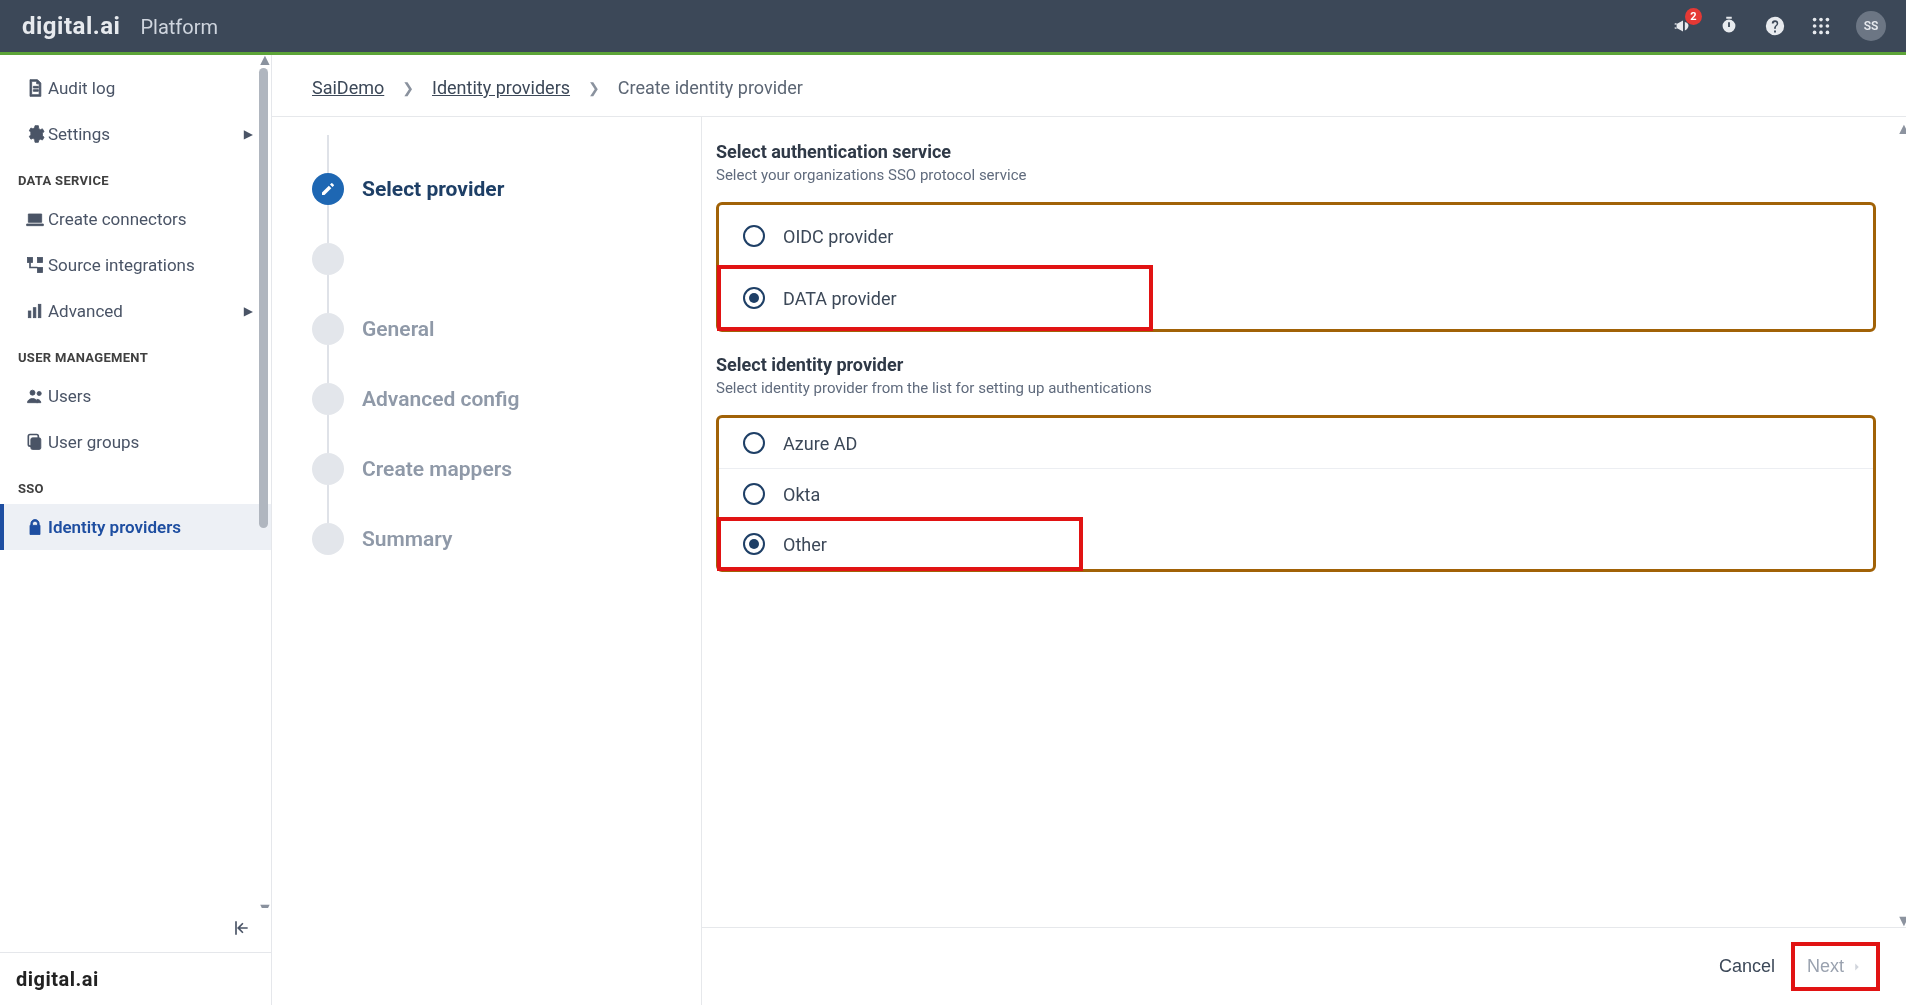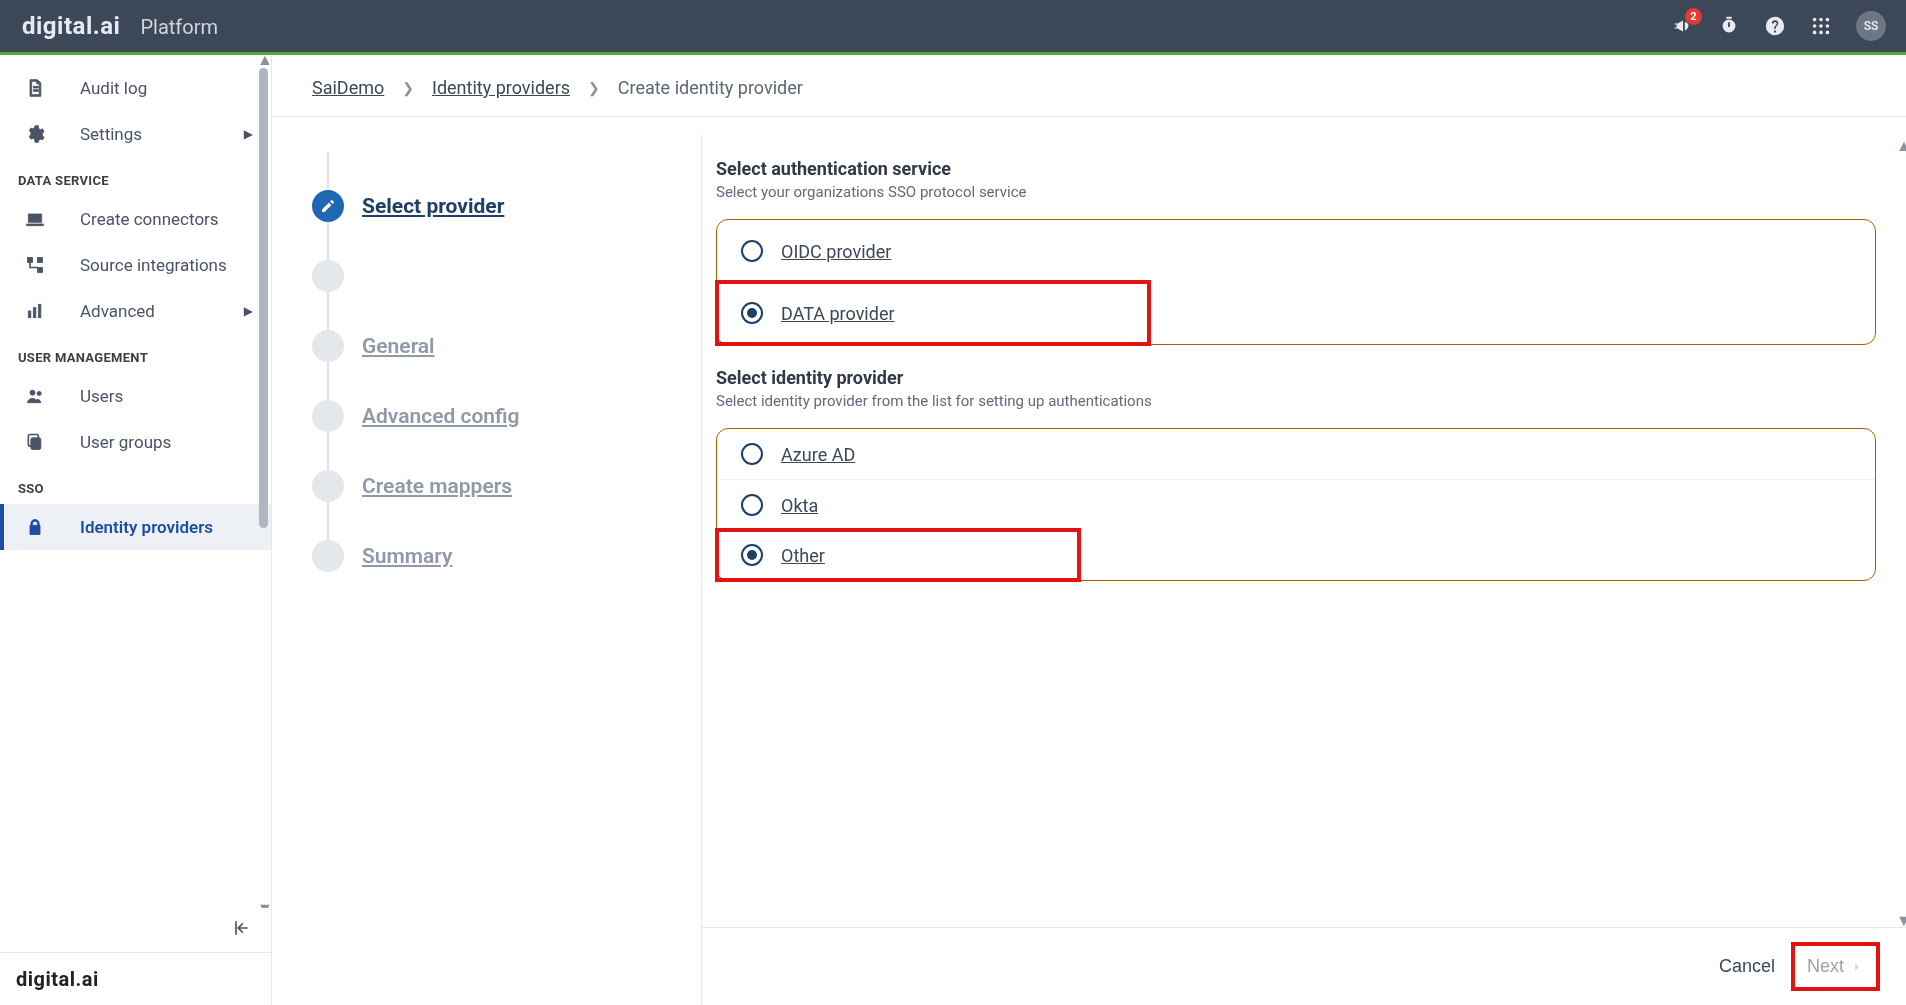--- a/index.html
+++ b/index.html
@@ -45,21 +45,21 @@
     width:272px;
     background:#fff;
     border-right:1px solid #e5e7eb;
     display:flex; flex-direction:column;
     position:relative;
   }
   .sidebar-scroll { flex:1 1 auto; overflow:hidden; position:relative; padding-top:10px; }
   .sidebar ul { list-style:none; }
   .sb-section { font-size:13px; font-weight:700; color:#404040; letter-spacing:.3px; padding:16px 18px 8px; }
   .sb-item {
-    display:flex; align-items:center; gap:34px;
+    display:flex; align-items:center; gap:2px;
     padding:12px 18px 12px 24px;
     font-size:17px; color:#4a5466;
     cursor:pointer;
   }
   .sb-item .sb-icon { width:22px; height:22px; color:#4a5466; display:inline-flex; align-items:center; justify-content:center; }
   .sb-item .sb-icon svg { width:20px; height:20px; fill:currentColor; stroke:currentColor; }
   .sb-item.active {
     background:#edf0f5; color:#1e4ea1; font-weight:600;
     border-left:4px solid #1e4ea1; padding-left:20px;
   }
@@ -79,21 +79,21 @@
   .sb-scrollbar {
     position:absolute; right:3px; top:5px; bottom:5px; width:9px;
     background:transparent; pointer-events:none;
   }
   .sb-thumb { position:absolute; left:0; right:0; top:8px; height:460px; background:#b0b6bf; border-radius:5px; }
   .sb-arrow { position:absolute; left:-2px; width:14px; height:14px; color:#8a929e; }
   .sb-arrow.top { top:-10px; }
   .sb-arrow.bottom { bottom:-10px; }
 
   
-  .main { flex:1 1 auto; background:#fff; min-width:0; display:flex; flex-direction:column; position:relative;gap:17px; }
+  .main { flex:1 1 auto; background:#fff; min-width:0; display:flex; flex-direction:column; position:relative; }
 
   .breadcrumb {
     display:flex; align-items:center; gap:18px;
     padding:22px 40px 18px;
     font-size:18px; color:#3c4858;
     border-bottom:1px solid #e6e8eb;
   }
   .breadcrumb .bc-link { text-decoration:underline; color:#3c4858; cursor:pointer; }
   .breadcrumb .bc-sep { color:#8a929e; font-size:14px; }
   .breadcrumb .bc-current { color:#5c6674; }
@@ -107,33 +107,32 @@
     padding:18px 28px 18px 40px;
   }
   .step { display:flex; align-items:center; gap:18px; }
   .step-dot {
     width:32px; height:32px; border-radius:50%;
     background:#e3e6eb; flex:0 0 32px;
     display:flex; align-items:center; justify-content:center;
   }
   .step-dot.active { background:#1e67b3; color:#fff; }
   .step-dot svg { width:16px; height:16px; fill:#fff; }
-  .step-label { font-size:21px; font-weight:600; color:#8f99a8; line-height:1.25;text-decoration:underline; }
+  .step-label { font-size:21px; font-weight:600; color:#8f99a8; line-height:1.25; }
   .step.active .step-label { color:#1e3f66; font-weight:700; }
   .step-connector { margin-left:15px; width:2px; height:38px; background:#dfe2e8; }
 
   
   .panel { flex:1 1 auto; display:flex; flex-direction:column; overflow:hidden; }
   .panel-scroll { flex:1 1 auto; padding:24px 30px 20px 14px; overflow:auto; position:relative; }
   .sect-title { font-size:18px; font-weight:700; color:#2f3947; }
   .sect-sub { font-size:15px; color:#606b7d; margin-top:4px; margin-bottom:18px; }
   .radio-card {
-    border:1px solid #a16207; border-radius:12px;
+    border:3px solid #a16207; border-radius:6px;
     margin-bottom:22px;
-    text-decoration:underline;
   }
   .radio-row {
     display:flex; align-items:center; gap:18px;
     padding:20px 24px;
     cursor:pointer;
   }
   .radio-row + .radio-row { border-top:1px solid #eceef2; }
   .radio-outer {
     width:22px; height:22px; border-radius:50%;
     border:2.5px solid #1e3f66; flex:0 0 22px;

